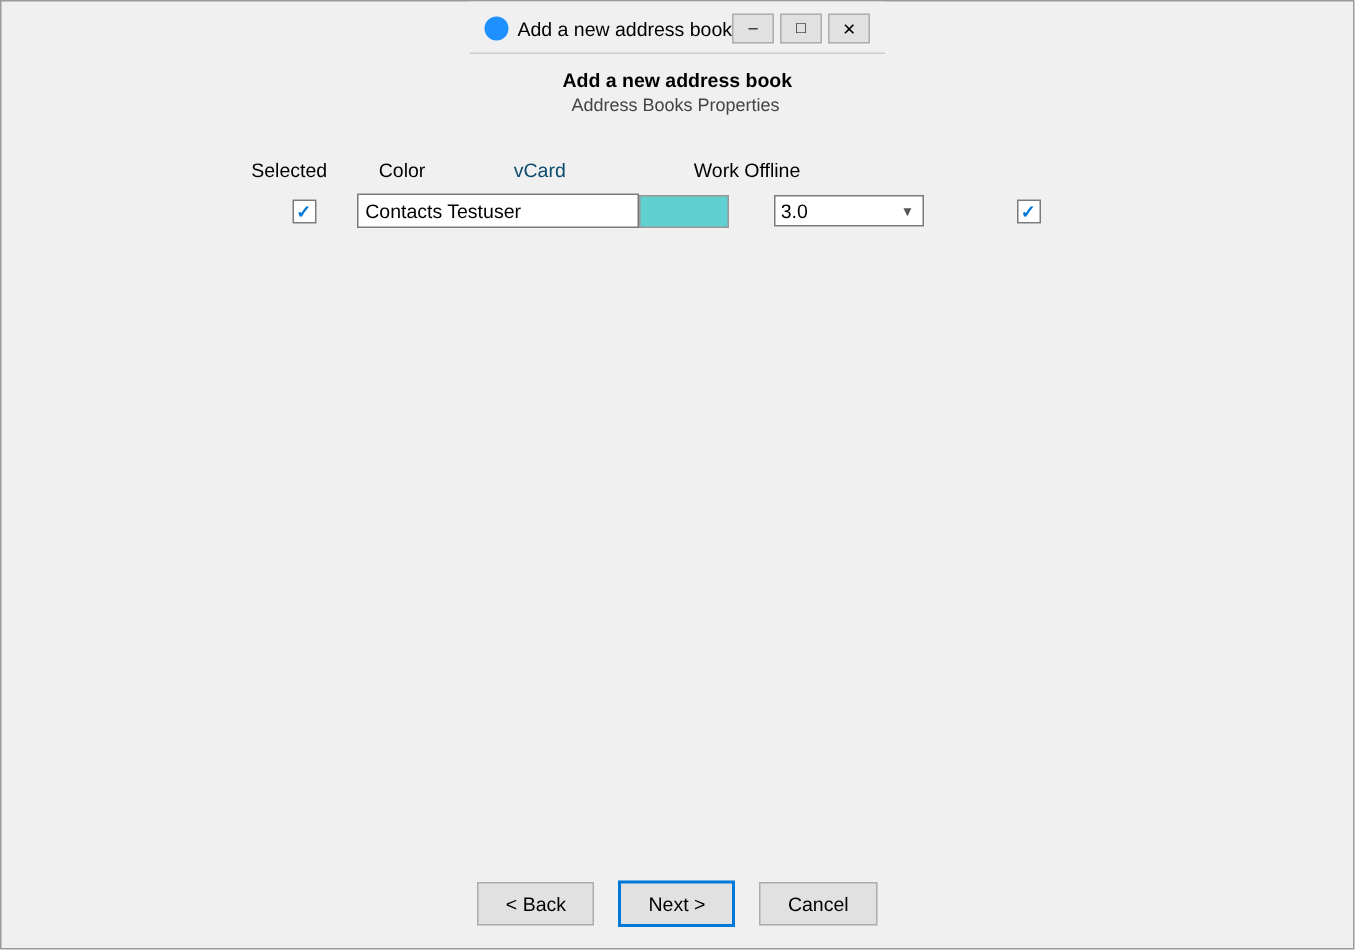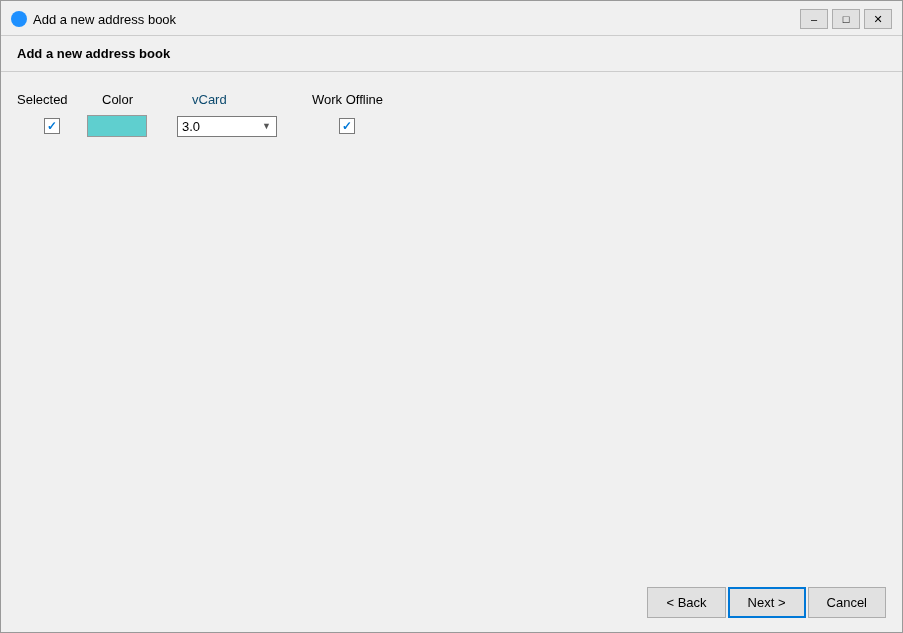--- a/index.html
+++ b/index.html
@@ -1,15 +1,15 @@
 <!DOCTYPE html>
 <html><head>
   <meta charset="utf-8">
   <style>
-    * { box-sizing: border-box; margin: 0; padding: 0; }
+    * { box-sizing: border-box; margin: 0; padding: 0; align-items: center; }
     body {
       font-family: 'Segoe UI', Tahoma, Geneva, Verdana, sans-serif;
       font-size: 13px;
       background: #f0f0f0;
       display: flex;
       justify-content: center;
       align-items: center;
       width: 903px;
       height: 633px;
       overflow: hidden;
@@ -246,21 +246,21 @@
       position: absolute;
       right: 6px;
       color: #555;
       pointer-events: none;
     }
 
     .dialog-footer {
       padding: 10px 16px 14px 16px;
       display: flex;
       justify-content: flex-end;
-      gap: 2px;
+      gap: 16px;
       flex-shrink: 0;
     }
 
     .btn {
       padding: 6px 18px;
       font-size: 13px;
       font-family: inherit;
       border: 1px solid #adadad;
       background: #e1e1e1;
       cursor: pointer;
@@ -283,37 +283,41 @@
     <span class="title-bar-text">Add a new address book</span>
     <div class="title-bar-controls">
       <button class="title-btn">–</button>
       <button class="title-btn">□</button>
       <button class="title-btn close">✕</button>
     </div>
   </div>
 
   <div class="dialog-header">
     <div class="dialog-title">Add a new address book</div>
+    <div class="dialog-subtitle">Address Books Properties</div>
   </div>
 
   <hr class="header-divider">
 
   <div class="dialog-body">
 
     <div class="table-header">
       <div class="col-selected">Selected</div>
       <div class="col-color">Color</div>
       <div class="col-vcard">vCard</div>
       <div class="col-offline">Work Offline</div>
     </div>
 
     <div class="table-row">
       <div class="cell-selected">
         <div class="checkbox checked"></div>
       </div>
+      <div class="cell-name">
+        <input class="name-input" type="text" value="Contacts Testuser" style="">
+      </div>
       <div class="cell-color">
         <div class="color-swatch" style="background:#5fcfcf;"></div>
       </div>
       <div class="cell-vcard">
         <div class="vcard-wrapper">
           <select class="vcard-select">
             <option value="3.0" selected="">3.0</option>
             <option value="4.0">4.0</option>
           </select>
 

